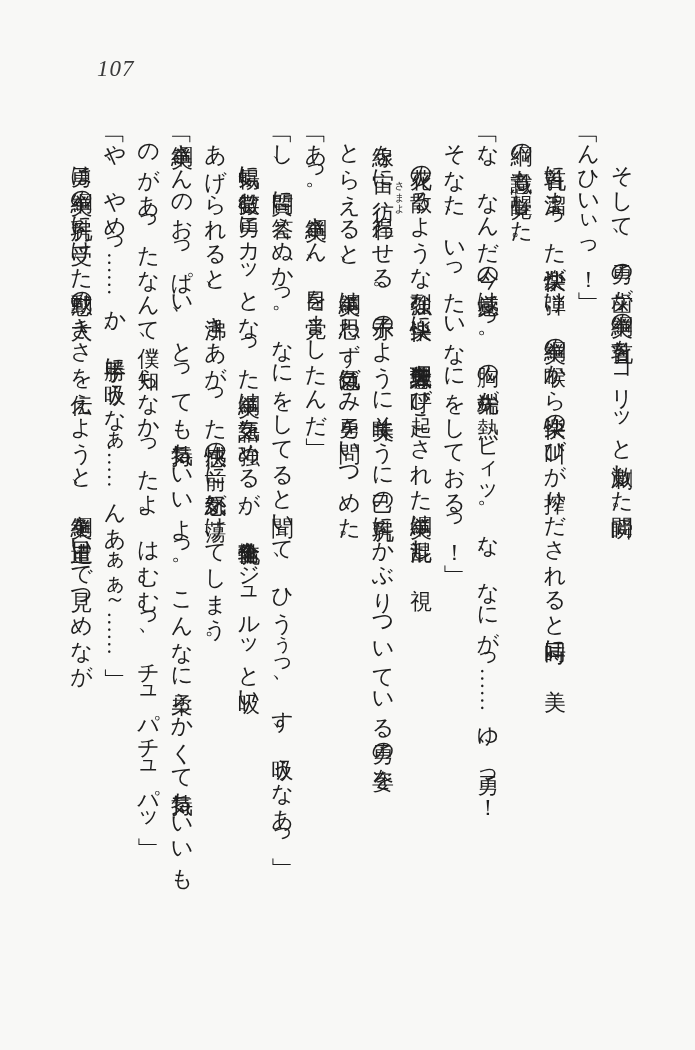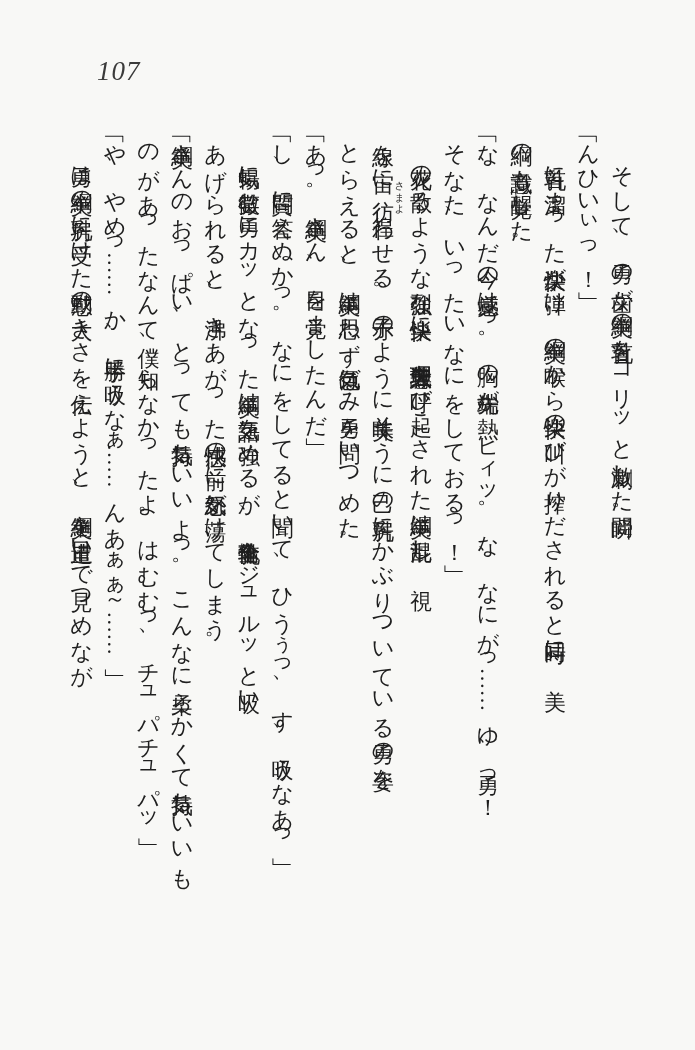--- a/index.html
+++ b/index.html
@@ -11,21 +11,21 @@
     height: 1050px;
     position: relative;
     background: #f8f8f6;
     overflow: hidden;
     font-family: "Liberation Serif", serif;
   }
   .page-number {
     position: absolute;
     top: 56px;
     left: 97px;
-    font-size: 27px;
+    font-size: 23px;
     font-style: italic;
     color: #3a3a3a;
     letter-spacing: 1px;
     font-family: "Liberation Serif", serif;
   }
   .text-block {
     position: absolute;
     top: 129px;
     right: 56px;
     height: 840px;

